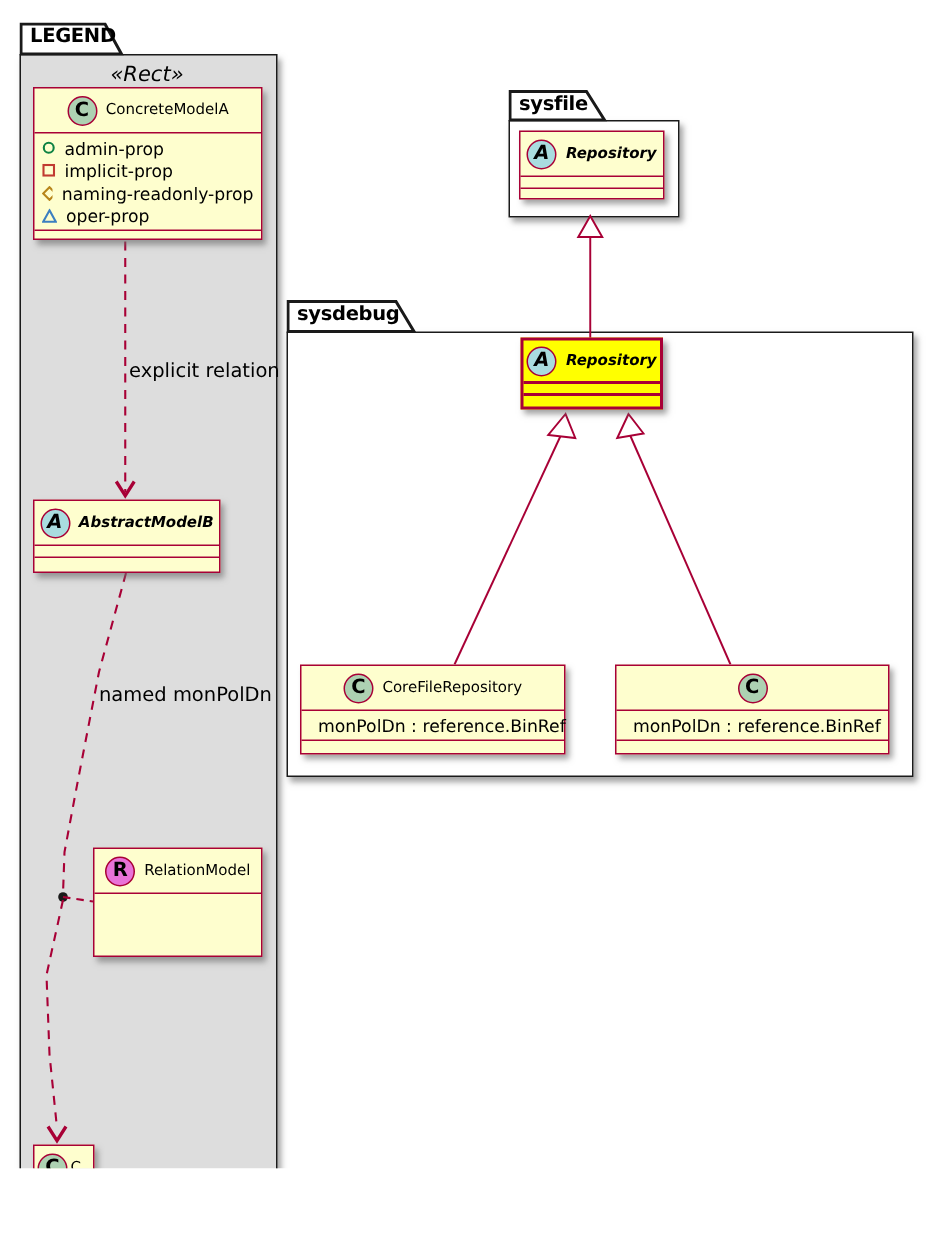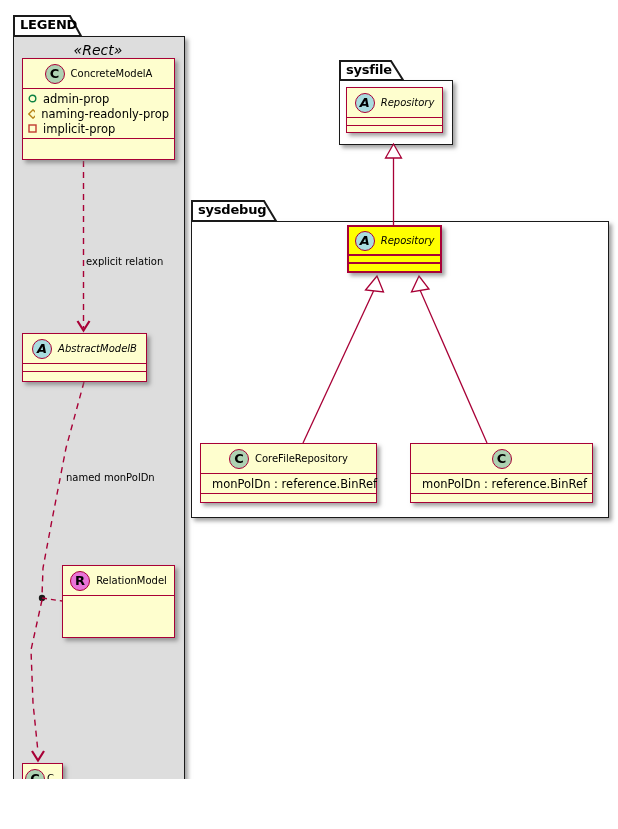--- a/index.html
+++ b/index.html
@@ -20,41 +20,41 @@
   
   .connectors{position:absolute;left:0;top:0;z-index:3;pointer-events:none;}
 
   
   .uml-class{position:absolute;background:#FEFECE;border:1.6px solid #A80036;
              box-shadow:2.5px 3px 4px rgba(110,110,110,0.65);z-index:4;
              display:flex;flex-direction:column;box-sizing:border-box;}
   .ctitle{display:flex;align-items:center;justify-content:center;gap:6px;
           border-bottom:1.4px solid #A80036;flex:0 0 29px;padding:0 4px;overflow:hidden;}
   .cname{font-size:10px;white-space:nowrap;}
-  .cname.it{font-style:italic;}
+  .cname.it{font-style:italic;font-weight:bold;}
   .spot{flex:0 0 auto;width:20px;height:20px;border-radius:50%;border:1.4px solid #A80036;
         display:flex;align-items:center;justify-content:center;
         font-size:13px;font-weight:bold;box-sizing:border-box;}
   .spot.sc{background:#ADD1B2;}
   .spot.sa{background:#A9DCDF;font-style:italic;}
   .spot.sr{background:#E873D8;}
   .attrs{border-bottom:1.4px solid #A80036;padding:2px 5px;display:flex;
          flex-direction:column;justify-content:center;}
   .attr{display:flex;align-items:center;gap:6px;height:15px;font-size:11.5px;
         white-space:nowrap;}
   .thinrow{border-bottom:1.4px solid #A80036;flex:0 0 7px;}
   .fillrow{flex:1 1 auto;}
 
   
   .uml-class.hl{background:#FFFF00;border-width:2.4px;}
   .uml-class.hl .ctitle{border-bottom-width:2px;flex:0 0 27px;}
   .uml-class.hl .thinrow{border-bottom-width:2px;flex:0 0 6px;}
 
   
-  .edge-label{position:absolute;z-index:5;font-size:10px;white-space:nowrap;margin-top:16px;}
+  .edge-label{position:absolute;z-index:5;font-size:13px;white-space:nowrap;}
 </style>
 </head>
 <body>
 
 <div class="canvas">
 
   <div class="pkg-body gray" style="left:13px;top:36px;width:170px;height:784px;"></div>
   <div class="pkg-body" style="left:339px;top:80px;width:112px;height:63px;"></div>
   <div class="pkg-body" style="left:191px;top:221px;width:416px;height:295px;"></div>
 
@@ -111,30 +111,36 @@
       <span class="cname">ConcreteModelA</span>
     </div>
     <div class="attrs">
       <div class="attr">
         <svg width="9" height="9">
           <circle cx="4.5" cy="4.5" r="3.3" fill="none" stroke="#0E8243" stroke-width="1.4"></circle>
           </svg>
         <span>admin-prop</span>
       </div>
       <div class="attr">
+        <svg width="9" height="9">
+          <rect x="1" y="1" width="7" height="7" fill="none" stroke="#C13B31" stroke-width="1.4"></rect>
+          </svg>
+        <span>implicit-prop</span>
+      </div>
+      <div class="attr">
         <svg width="10" height="10">
           <polygon points="5,0.8 9.2,5 5,9.2 0.8,5" fill="none" stroke="#B8861B" stroke-width="1.4"></polygon>
           </svg>
         <span>naming-readonly-prop</span>
       </div>
       <div class="attr">
-        <svg width="9" height="9">
-          <rect x="1" y="1" width="7" height="7" fill="none" stroke="#C13B31" stroke-width="1.4"></rect>
-          </svg>
-        <span>implicit-prop</span>
+        <svg width="10" height="10">
+          <polygon points="5,1.2 9.2,8.8 0.8,8.8" fill="none" stroke="#3C7FC0" stroke-width="1.4"></polygon>
+          </svg>
+        <span>oper-prop</span>
       </div>
     </div>
     <div class="fillrow"></div>
   </div>
 
   <div class="uml-class" style="left:22px;top:333px;width:125px;height:49px;">
     <div class="ctitle">
       <span class="spot sa">A</span>
       <span class="cname it">AbstractModelB</span>
     </div>

